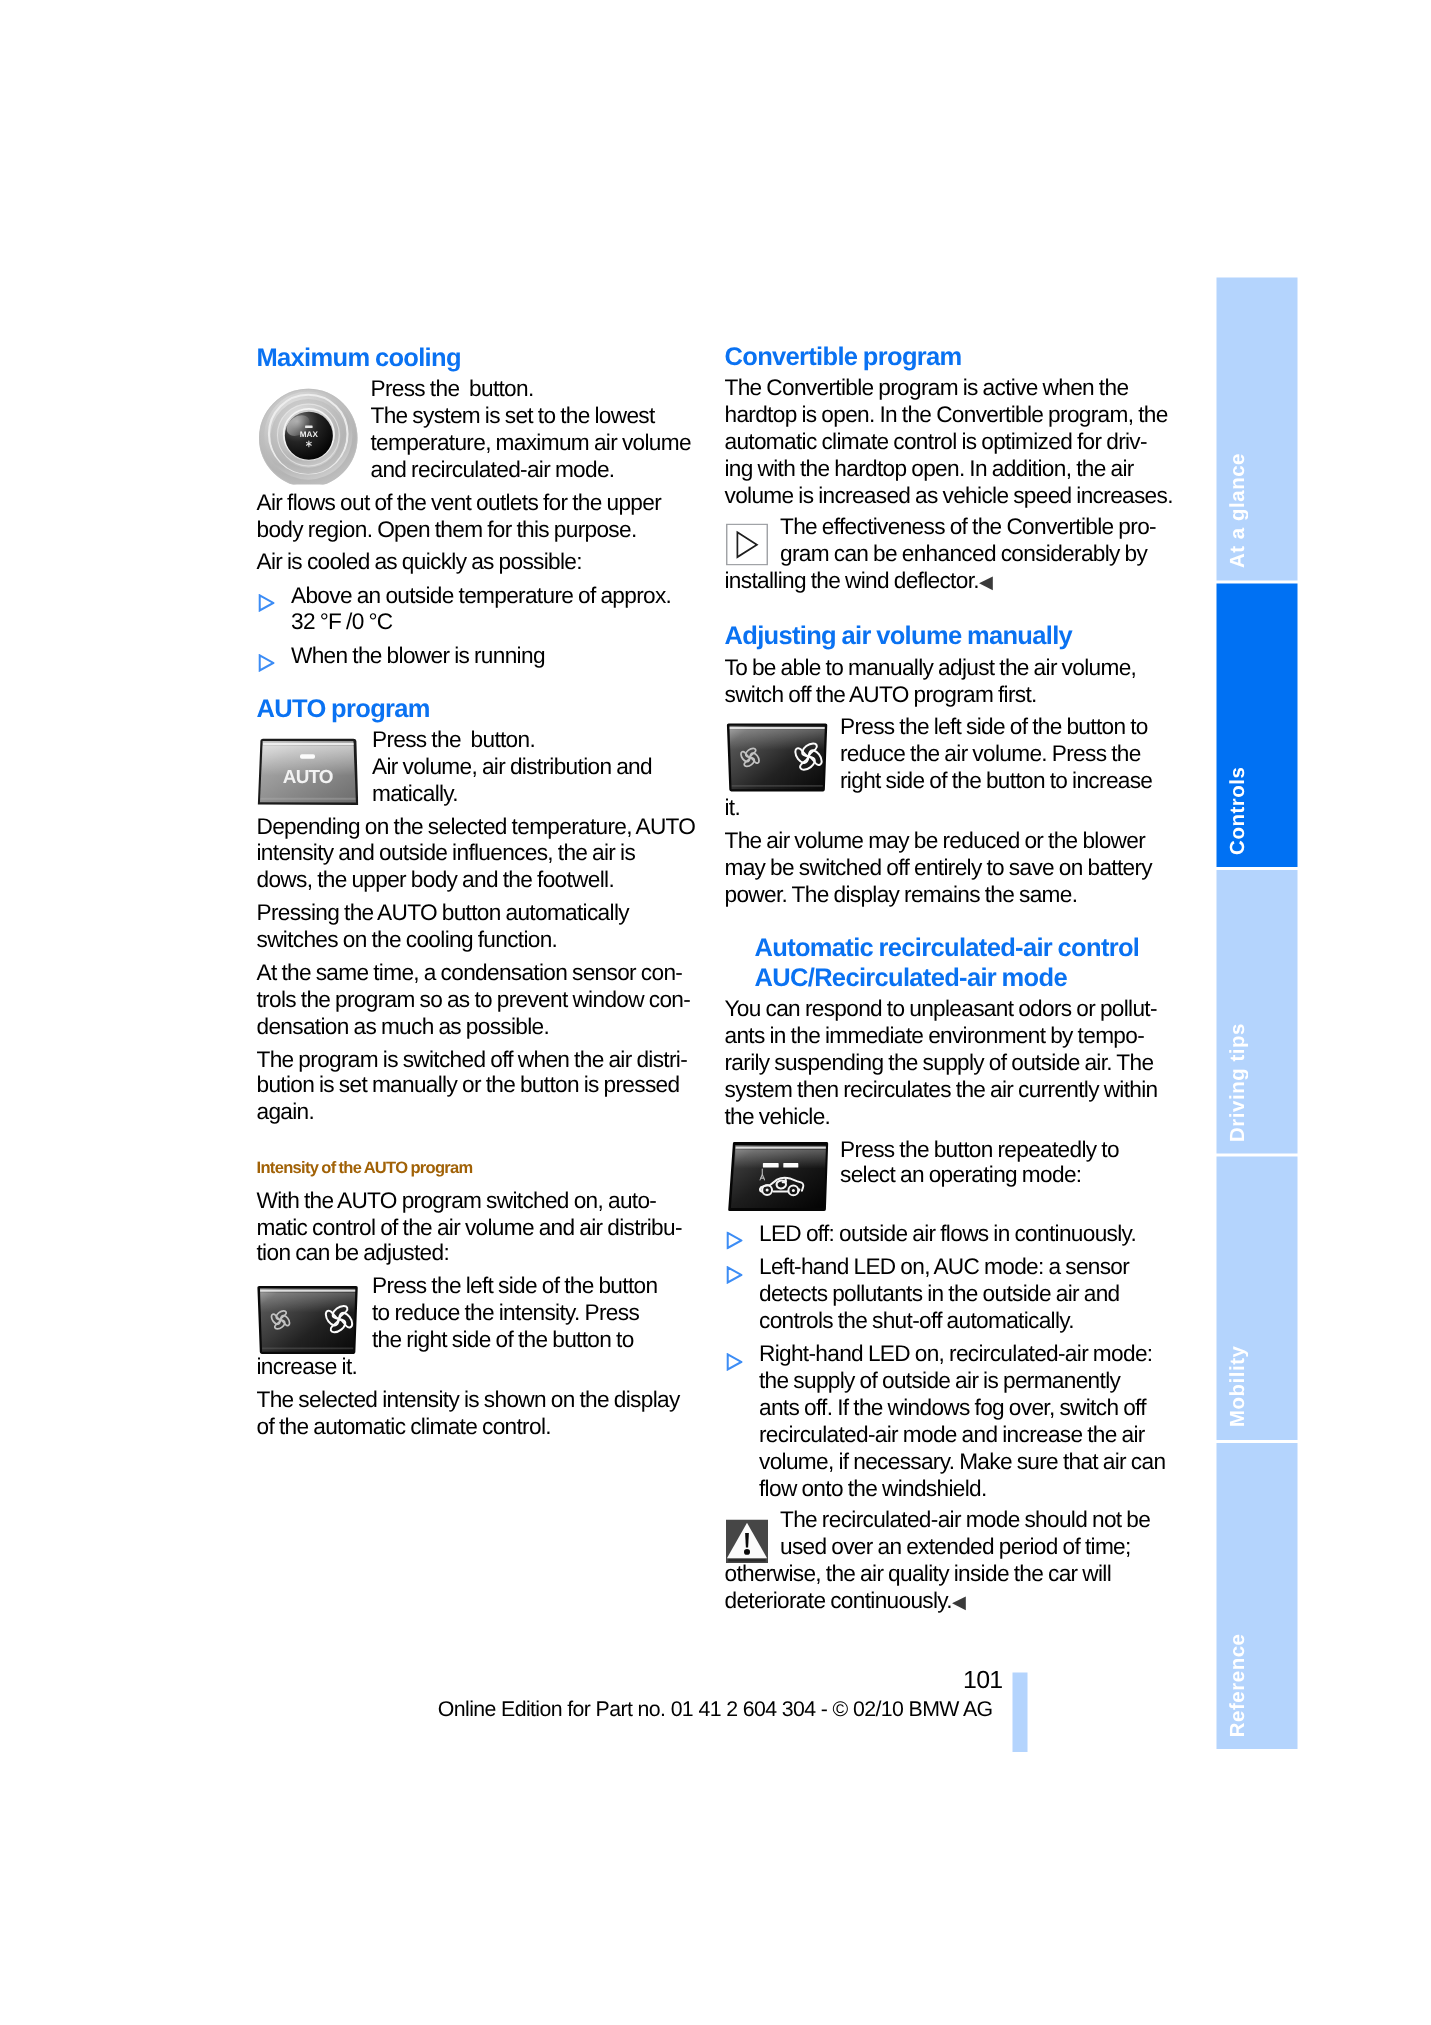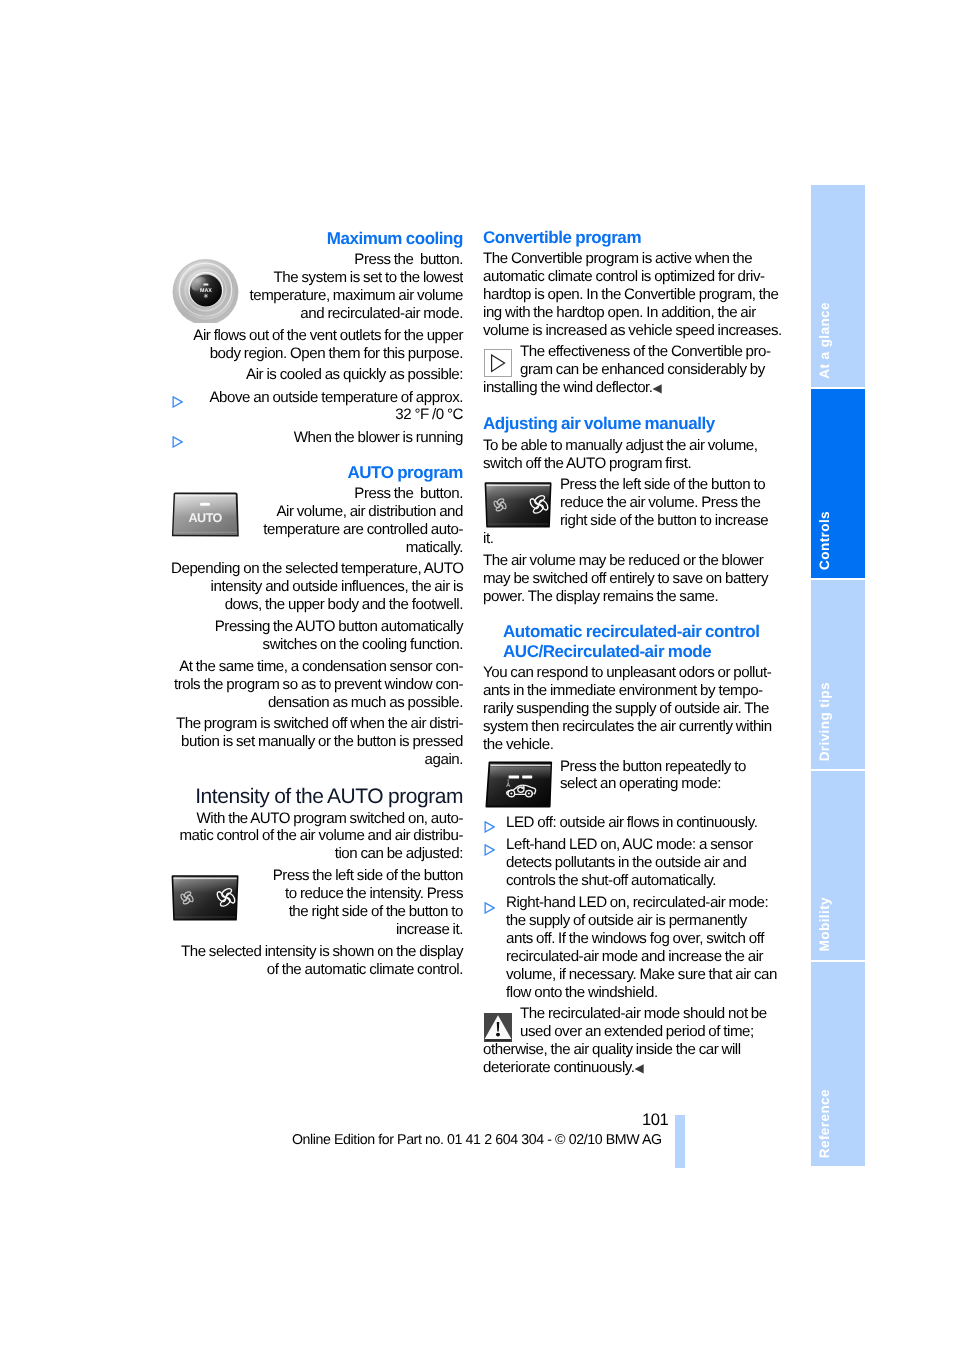--- a/index.html
+++ b/index.html
@@ -1,28 +1,28 @@
 <!DOCTYPE html>
 <html><head>
 <meta charset="utf-8">
 <style>
   html,body{margin:0;padding:0;}
   body{width:954px;height:1350px;background:#ffffff;font-family:"Liberation Sans",sans-serif;color:#000;overflow:hidden;-webkit-font-smoothing:antialiased;text-rendering:geometricPrecision;}
   .page{position:relative;width:954px;height:1350px;}
 
   
   .col{position:absolute;width:292px;}
-  .colL{left:171px;top:228.9px;text-align:right;}
+  .colL{left:171px;top:228.9px;}
   .colR{left:483px;top:227.6px;}
 
   .ln{font-size:15.1px;line-height:17.95px;letter-spacing:-0.45px;word-spacing:-0.5px;white-space:pre;}
 
   h2.sec{font-size:17.0px;font-weight:bold;color:#0a72f2;margin:16.1px 0 -1.5px 0;line-height:20px;letter-spacing:-0.45px;word-spacing:-0.6px;}
   h2.sec .ln{font-size:17.0px;line-height:20px;letter-spacing:-0.45px;word-spacing:-0.6px;color:inherit;font-weight:bold;margin-left:20px;}
-  h3.sub{font-size:21px;font-weight:normal;color:#0f172a;margin:17.9px 0 -1.5px 0;line-height:20px;letter-spacing:-0.45px;word-spacing:-0.6px;}
+  h3.sub{font-size:11px;font-weight:bold;color:#a16207;margin:17.9px 0 -1.5px 0;line-height:20px;letter-spacing:-0.45px;word-spacing:-0.6px;}
   .col > *:first-child{margin-top:0 !important;}
 
   .para{margin:3.8px 0 0 0;}
   .bul{position:relative;padding-left:23px;margin:4.2px 0 0 0;}
   .bul .tri{position:absolute;left:1.2px;top:7.8px;line-height:0;}
 
   
   .fig{margin:3.7px 0 0 0;overflow:hidden;}
   .fig .im{float:left;line-height:0;margin:0 9px 1px 0;position:relative;}
   .ic-max-cooling-knob{top:6.9px;left:1px;}
@@ -140,21 +140,20 @@
             <path d="M2.6 3.4 Q2.4 1.6 4.2 1.5 L64.6 1.5 Q66.4 1.5 66.6 3.0 L67.8 45.6 L0.9 45.3 Z" fill="#1b1b1b"></path>
             <path d="M4.1 3.0 L64.6 3.0 L66.3 44.0 L2.3 43.8 Z" fill="url(#abG)"></path>
             <path d="M4.4 4.1 L64.7 4.1 L64.8 5.7 L4.35 5.7 Z" fill="#f4f4f4" opacity="0.9"></path>
             <path d="M4.2 6.0 L64.75 6.0 L65.3 26 L3.4 26 Z" fill="url(#abH)"></path>
             <path d="M2.8 40.8 L65.9 40.8 L66.0 42.1 L2.7 42.1 Z" fill="#b0b0b0" opacity="0.40"></path>
             <rect x="29.0" y="11.8" width="10.0" height="3.0" rx="1.2" fill="#fcfcfc"></rect>
             <text x="34.2" y="30.8" font-family="Liberation Sans, sans-serif" font-size="12.6" font-weight="bold" fill="#f2f2f2" text-anchor="middle" letter-spacing="-0.55">AUTO</text>
           </svg></span>
         <div class="ln">Press the  button.</div>
         <div class="ln">Air volume, air distribution and</div>
-        <div class="ln">temperature are controlled auto-</div>
         <div class="ln">matically.</div>
       </div>
       <div class="para">
         <div class="ln">Depending on the selected temperature, AUTO</div>
         <div class="ln">intensity and outside influences, the air is</div>
         <div class="ln">dows, the upper body and the footwell.</div>
       </div>
       <div class="para">
         <div class="ln">Pressing the AUTO button automatically</div>
         <div class="ln">switches on the cooling function.</div>
@@ -219,22 +218,22 @@
       </div>
       <div class="para">
         <div class="ln">The selected intensity is shown on the display</div>
         <div class="ln">of the automatic climate control.</div>
       </div>
     </div>
   <div class="col colR" id="colR">
       <h2 class="sec">Convertible program</h2>
       <div class="para">
         <div class="ln">The Convertible program is active when the</div>
+        <div class="ln">hardtop is open. In the Convertible program, the</div>
         <div class="ln">automatic climate control is optimized for driv-</div>
-        <div class="ln">hardtop is open. In the Convertible program, the</div>
         <div class="ln">ing with the hardtop open. In addition, the air</div>
         <div class="ln">volume is increased as vehicle speed increases.</div>
       </div>
       <div class="fig note">
         <span class="im ic-note-triangle-box"><svg width="28" height="28" viewBox="0 0 28 28">
             <rect x="0.5" y="0.5" width="27" height="27" fill="#ffffff" stroke="#9a9ca0" stroke-width="0.9"></rect>
             <path d="M7.6 5.9 L20.6 14.1 L7.6 22.4 Z" fill="none" stroke="#1f1f1f" stroke-width="1.15" stroke-linejoin="miter"></path>
           </svg></span>
         <div class="ln">The effectiveness of the Convertible pro-</div>
         <div class="ln">gram can be enhanced considerably by</div>

